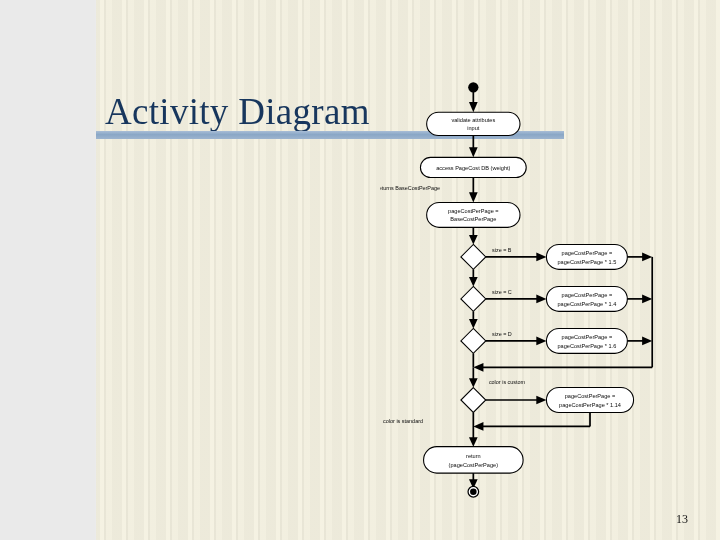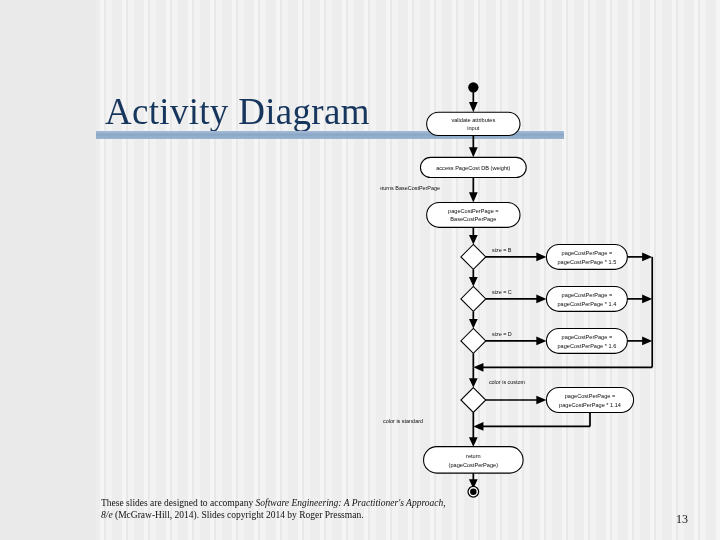--- a/index.html
+++ b/index.html
@@ -3,21 +3,21 @@
 <meta charset="utf-8">
 <style>
   html,body{margin:0;padding:0;}
   body{
     width:720px;height:540px;overflow:hidden;
     font-family:"Liberation Serif", serif;
     background:#e9e9e9;
   }
   #slide{
     position:relative;width:720px;height:540px;
-    background:#ffffff;
+    background:#fde047;
   }
   
   .stripes{
     position:absolute;left:95px;top:0;width:625px;height:540px;
     background:repeating-linear-gradient(to right,
       #ebebeb 0px,#ebebeb 5px,
       #f4f4f4 5px,#f4f4f4 9px,
       #e6e6e6 9px,#e6e6e6 11px,
       #f1f1f1 11px,#f1f1f1 17px,
       #ebebeb 17px,#ebebeb 22px);
@@ -173,20 +173,16 @@
       <text x="60" y="250" text-anchor="middle" class="dg-txt">(pageCostPerPage)</text>
 
       <line x1="60" y1="254" x2="60" y2="261" class="edge"></line>
       <polygon points="60,264 57.2,258 62.8,258" class="solid"></polygon>
 
       <circle cx="60" cy="266" r="3.4" fill="#ffffff" stroke="#000" stroke-width=".8"></circle>
       <circle cx="60" cy="266" r="2.1" class="solid"></circle>
     </svg>
   </div>
 
-  <div id="footer">
-    <span>These slides are designed to accompany </span><i>Software Engineering: A Practitioner's Approach,</i><br>
-    <i>8/e</i><span> (McGraw-Hill, 2014). Slides copyright 2014 by Roger Pressman.</span>
-  </div>
 
   <div id="pagenum">13</div>
 
 </div>
 
 </body></html>

